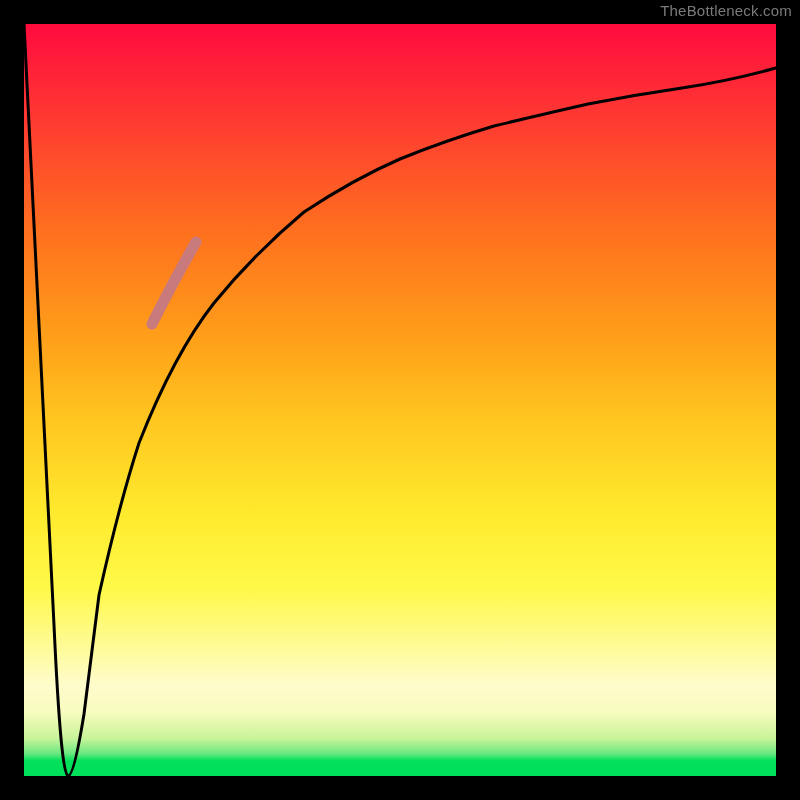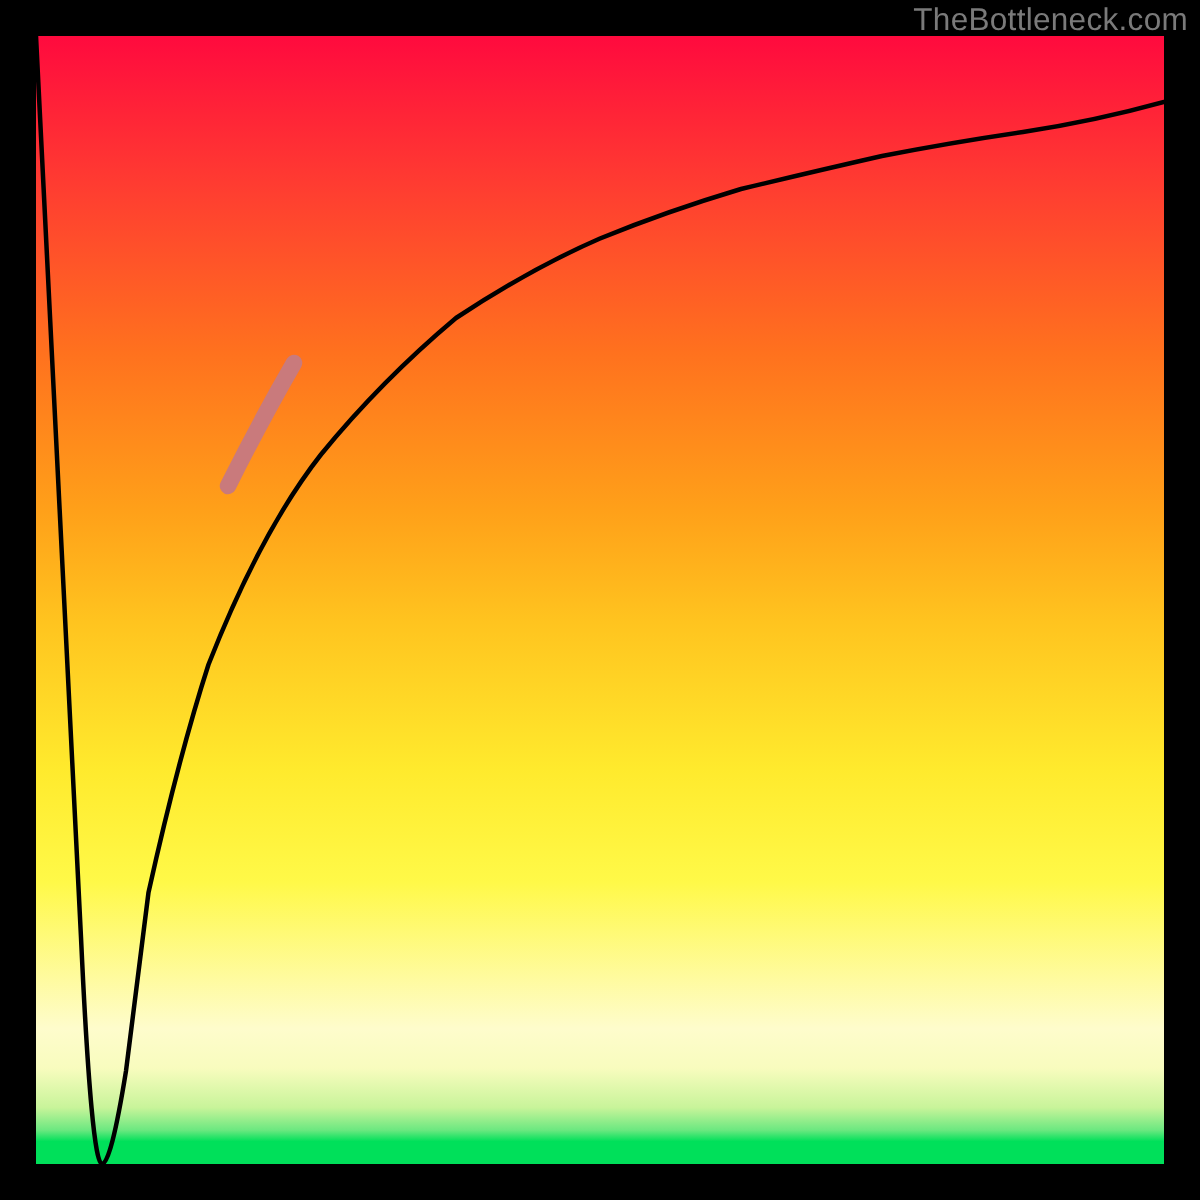--- a/index.html
+++ b/index.html
@@ -50,21 +50,21 @@
     position: absolute;
     inset: 0;
     width: 100%;
     height: 100%;
   }
   .attribution {
     position: absolute;
     top: 2px;
     right: 8px;
     color: #7a7a7a;
-    font-size: 21px;
+    font-size: 15px;
     font-weight: 400;
     letter-spacing: 0.2px;
     user-select: none;
   }
 </style>
 </head>
 <body>
 
 <div class="frame">
   <div class="plot">

